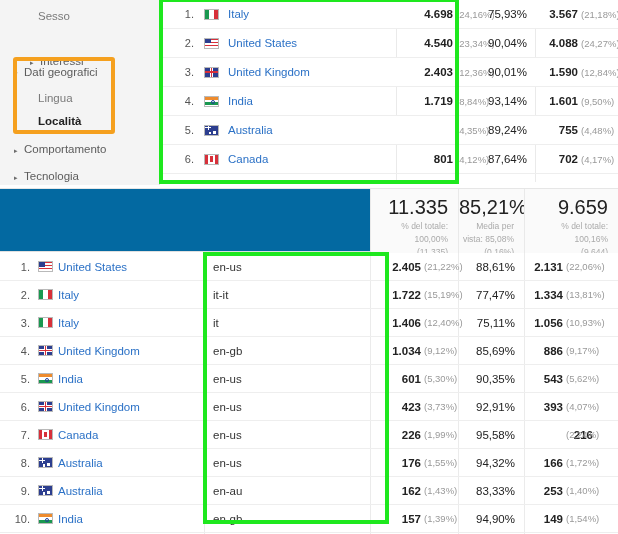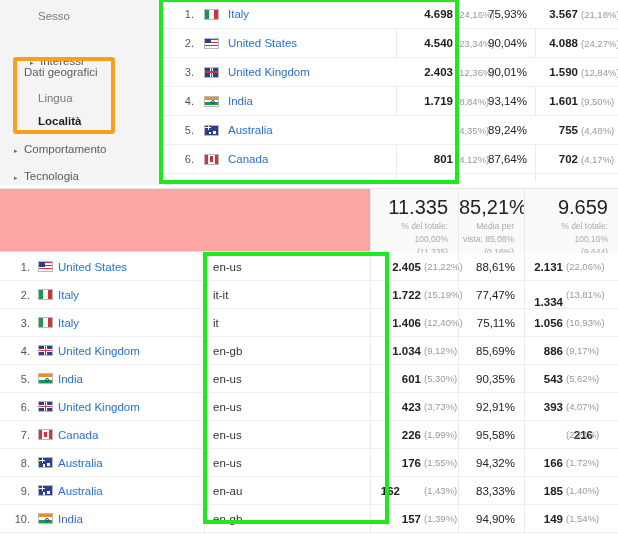--- a/index.html
+++ b/index.html
@@ -136,21 +136,21 @@
     position: absolute;
     top: 0; height: 182px;
     width: 1px; background: #eaeaea;
   }
 
   
   #totals {
     position: absolute;
     left: 0; top: 188px;
     width: 618px; height: 64px;
-    background: #fca5a5;
+    background: #0369a1;
     border-top: 1px solid #e6e6e6;
     border-bottom: 1px solid #e0e0e0;
   }
   #totals .tcell {
     position: absolute;
     top: 0; height: 64px;
     padding: 6px 10px 0 0;
     text-align: right;
     background: #fafafa;
     border-left: 1px solid #e9e9e9;
@@ -476,21 +476,21 @@
         </div>
         <div class="cell right" style="left: 371px; width: 50px;">
           <span class="metric-main">1.722</span>
         </div>
         <div class="cell" style="left: 424px; width: 54px;">
           <span class="metric-pct" style="margin-left: 0px;">(15,19%)</span>
         </div>
         <div class="cell right" style="left: 459px; width: 56px;">
           <span class="metric-plain">77,47%</span>
         </div>
-        <div class="cell right" style="left: 525px; width: 38px; align-items: flex-end;">
+        <div class="cell right" style="left: 525px; width: 38px;">
           <span class="metric-main">1.334</span>
         </div>
         <div class="cell" style="left: 566px; width: 54px;">
           <span class="metric-pct" style="margin-left: 0px;">(13,81%)</span>
         </div>
       </div>
       <div class="trow" style="top: 56px;">
         <div class="cell idx" style="left: 4px; width: 26px; justify-content: flex-end;">3.</div>
         <div class="cell" style="left: 38px; width: 20px;">
           <span class="flag flag-it">
@@ -696,31 +696,31 @@
             <i></i>
             <i></i>
           </span>
         </div>
         <div class="cell" style="left: 58px; width: 142px;">
           <span class="dim-link">Australia</span>
         </div>
         <div class="cell" style="left: 213px; width: 150px;">
           <span style="font-size: 11.5px; color: rgb(51, 51, 51);">en-au</span>
         </div>
-        <div class="cell right" style="left: 350px; width: 50px;">
+        <div class="cell right" style="left: 371px; width: 50px;">
           <span class="metric-main">162</span>
         </div>
         <div class="cell" style="left: 424px; width: 54px;">
           <span class="metric-pct" style="margin-left: 0px;">(1,43%)</span>
         </div>
         <div class="cell right" style="left: 459px; width: 56px;">
           <span class="metric-plain">83,33%</span>
         </div>
         <div class="cell right" style="left: 525px; width: 38px;">
-          <span class="metric-main">185</span>
+          <span class="metric-main">253</span>
         </div>
         <div class="cell" style="left: 566px; width: 54px;">
           <span class="metric-pct" style="margin-left: 0px;">(1,40%)</span>
         </div>
       </div>
       <div class="trow" style="top: 252px;">
         <div class="cell idx" style="left: 4px; width: 26px; justify-content: flex-end;">10.</div>
         <div class="cell" style="left: 38px; width: 20px;">
           <span class="flag flag-in">
             <i></i>

